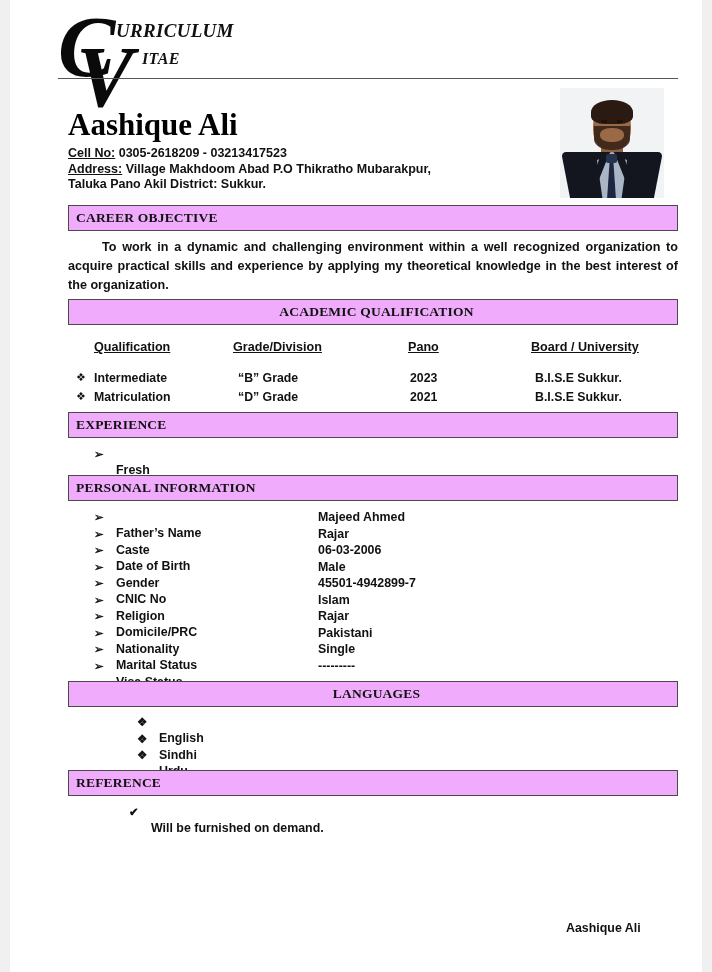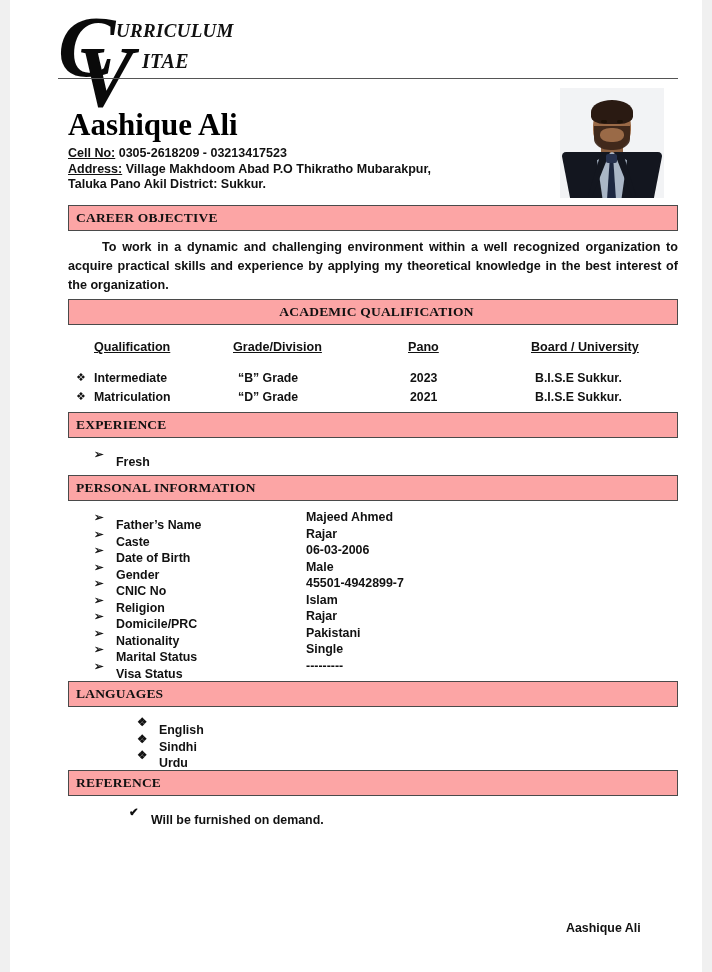--- a/index.html
+++ b/index.html
@@ -27,21 +27,21 @@
   .mono .v { position:absolute; left:18px; top:30px; font-size:86px; }
   .word-cur {
     position:absolute; left:58px; top:12px;
     font-family:"Liberation Serif", serif;
     font-style:italic; font-weight:bold; font-size:19px; color:#111;
     letter-spacing:.3px;
   }
   .word-vit {
     position:absolute; left:84px; top:42px;
     font-family:"Liberation Serif", serif;
-    font-style:italic; font-weight:bold; font-size:20px; color:#111;
+    font-style:italic; font-weight:bold; font-size:16px; color:#111;
     letter-spacing:.3px;
   }
   .rule { position:absolute; left:48px; top:78px; width:620px; height:0;
           border-top:1px solid #555; }
 
   
   .photo {
     position:absolute; left:550px; top:88px; width:104px; height:110px;
     background:#f4f5f7; overflow:hidden;
   }
@@ -84,21 +84,21 @@
   .contact { position:absolute; left:58px; top:146px; width:470px; }
   .cline {
     font-size:12.5px; font-weight:bold; color:#111;
     line-height:15.5px; white-space:nowrap;
   }
   .cline u { text-decoration:underline; }
 
   
   .bar {
     position:absolute; left:58px; width:610px; height:26px;
-    background:#fca5a5; border:1px solid #4a4a4a;
+    background:#f0abfc; border:1px solid #4a4a4a;
     display:flex; align-items:center;
   }
   .bar span {
     font-family:"Liberation Serif", serif; font-weight:bold;
     font-size:13.5px; letter-spacing:.2px; color:#111; padding-left:7px;
   }
 
   
   .objective {
     position:absolute; left:58px; top:238px; width:610px;
@@ -115,22 +115,22 @@
   .c1 { left:26px; } .c2 { left:170px; } .c3 { left:342px; } .c4 { left:467px; }
   .qhead .c1 { left:26px; } .qhead .c2 { left:165px; }
   .qhead .c3 { left:340px; } .qhead .c4 { left:463px; }
   .bul { position:absolute; left:8px; font-size:11px; color:#111; }
 
   
   .list { position:absolute; }
   .li { position:relative; height:16.5px; font-size:12.4px;
         font-weight:bold; color:#111; white-space:nowrap; }
   .li .mk { position:absolute; left:0; top:0; font-size:11.5px; }
-  .li .tx { position:absolute; left:22px; top:8px; }
-  .li .val { position:absolute; left:212px; top:0; }
+  .li .tx { position:absolute; left:22px; top:16px; }
+  .li .val { position:absolute; left:224px; top:0; }
 
   .sig {
     position:absolute; left:556px; top:921px;
     font-size:12.4px; font-weight:bold; color:#111;
   }
 </style>
 </head>
 <body>
 
 <div class="page">
@@ -267,21 +267,21 @@
       <span class="tx">Marital Status</span>
       <span class="val">Single</span>
     </div>
     <div class="li">
       <span class="mk">➢</span>
       <span class="tx">Visa Status</span>
       <span class="val">---------</span>
     </div>
   </div>
 
-  <div class="bar" style="top:681px;">
+  <div class="bar" style="top:681px;justify-content:center;">
     <span>LANGUAGES</span>
   </div>
   <div class="list" style="left:127px; top:715px;">
     <div class="li">
       <span class="mk">❖</span>
       <span class="tx">English</span>
     </div>
     <div class="li">
       <span class="mk">❖</span>
       <span class="tx">Sindhi</span>

